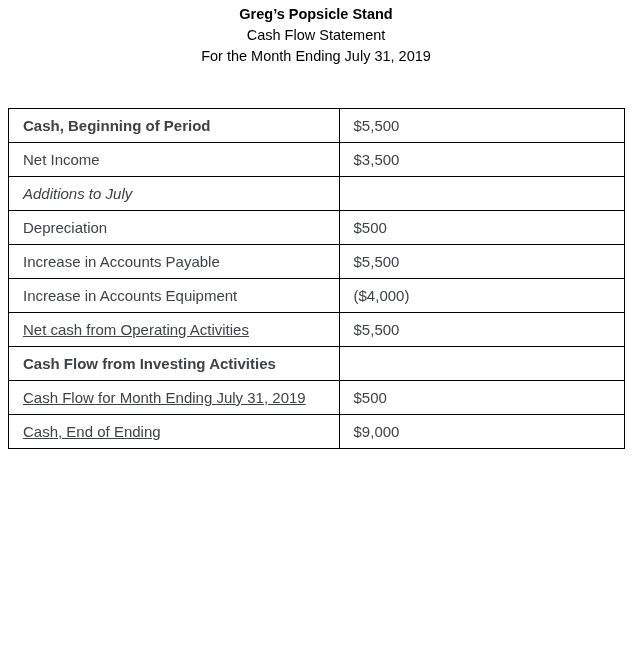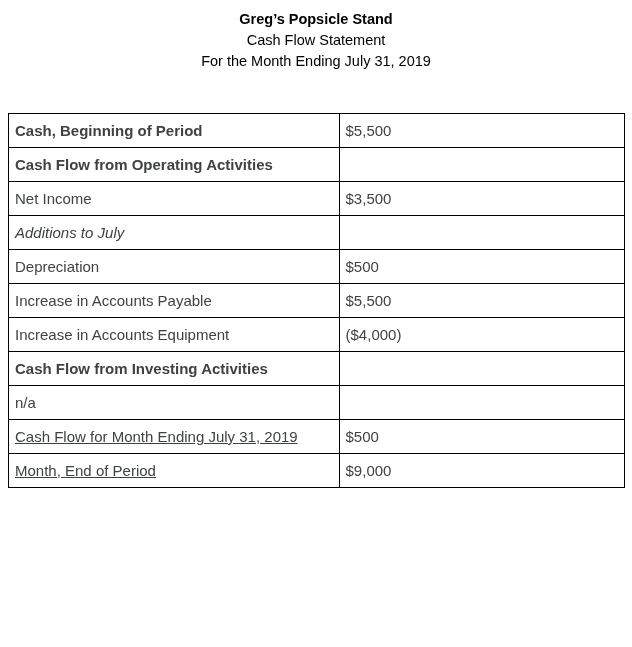--- a/index.html
+++ b/index.html
@@ -14,42 +14,42 @@
     padding: 0;
     background: var(--bg);
   }
   body {
     width: 632px;
     height: 647px;
     font-family: "Liberation Sans", sans-serif;
     overflow: hidden;
   }
   .doc-header {
-    padding-top: 9px;
+    padding-top: 4px;
     text-align: center;
     color: var(--heading-text);
   }
   .doc-header div {
     font-size: 14.5px;
     line-height: 21px;
   }
   .doc-header .company {
     font-weight: bold;
   }
   table.cashflow {
     border-collapse: collapse;
     table-layout: fixed;
     width: 617px;
     margin-left: 8px;
     margin-top: 41px;
   }
   table.cashflow td {
     border: 1.5px solid var(--border-color);
     height: 34px;
-    padding: 7px 6px;
+    padding: 7px 14px;
     vertical-align: middle;
     font-size: 15px;
     line-height: 19px;
     color: var(--table-text);
     overflow: hidden;
   }
   td.label-cell { width: 308px; }
   td.value-cell { width: 266px; }
   tr.bold td.label-cell { font-weight: bold; }
   tr.italic td.label-cell { font-style: italic; }
@@ -67,54 +67,50 @@
   <div class="statement-title">Cash Flow Statement</div>
   <div class="period-line">For the Month Ending July 31, 2019</div>
 </div>
 
 <table class="cashflow">
   <tbody id="cashflow-body">
       <tr class="bold">
         <td class="label-cell">Cash, Beginning of Period</td>
         <td class="value-cell">$5,500</td>
       </tr>
-      <tr class="bold">
-        <td class="label-cell">Cash Flow from Operating Activities</td>
-        <td class="value-cell"></td>
-      </tr>
       <tr class="regular">
         <td class="label-cell">Net Income</td>
         <td class="value-cell">$3,500</td>
       </tr>
       <tr class="italic">
         <td class="label-cell">Additions to July</td>
         <td class="value-cell"></td>
       </tr>
       <tr class="regular">
         <td class="label-cell">Depreciation</td>
         <td class="value-cell">$500</td>
       </tr>
       <tr class="regular">
         <td class="label-cell">Increase in Accounts Payable</td>
         <td class="value-cell">$5,500</td>
       </tr>
       <tr class="regular">
         <td class="label-cell">Increase in Accounts Equipment</td>
         <td class="value-cell">($4,000)</td>
       </tr>
+      <tr class="underline">
+        <td class="label-cell">Net cash from Operating Activities</td>
+        <td class="value-cell">$5,500</td>
+      </tr>
       <tr class="bold">
         <td class="label-cell">Cash Flow from Investing Activities</td>
-        <td class="value-cell"></td>
-      </tr>
-      <tr class="regular">
-        <td class="label-cell">n/a</td>
         <td class="value-cell"></td>
       </tr>
       <tr class="bold-underline">
         <td class="label-cell">Cash Flow for Month Ending July 31, 2019</td>
         <td class="value-cell">$500</td>
       </tr>
       <tr class="bold-underline">
-        <td class="label-cell">Month, End of Period</td>
+        <td class="label-cell">Cash, End of Ending</td>
         <td class="value-cell">$9,000</td>
       </tr>
     </tbody>
 </table>
 
 </body></html>

